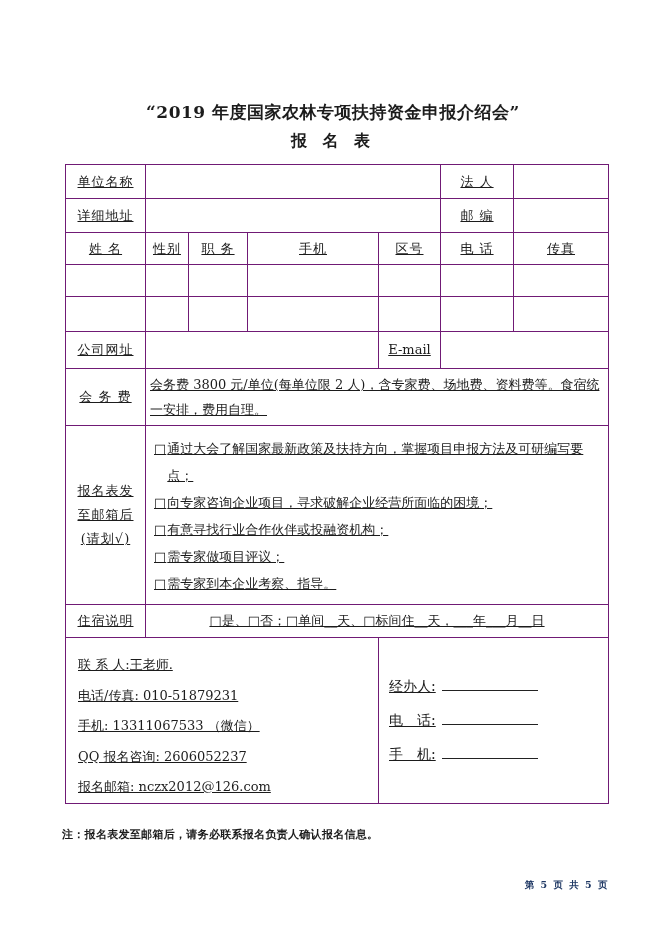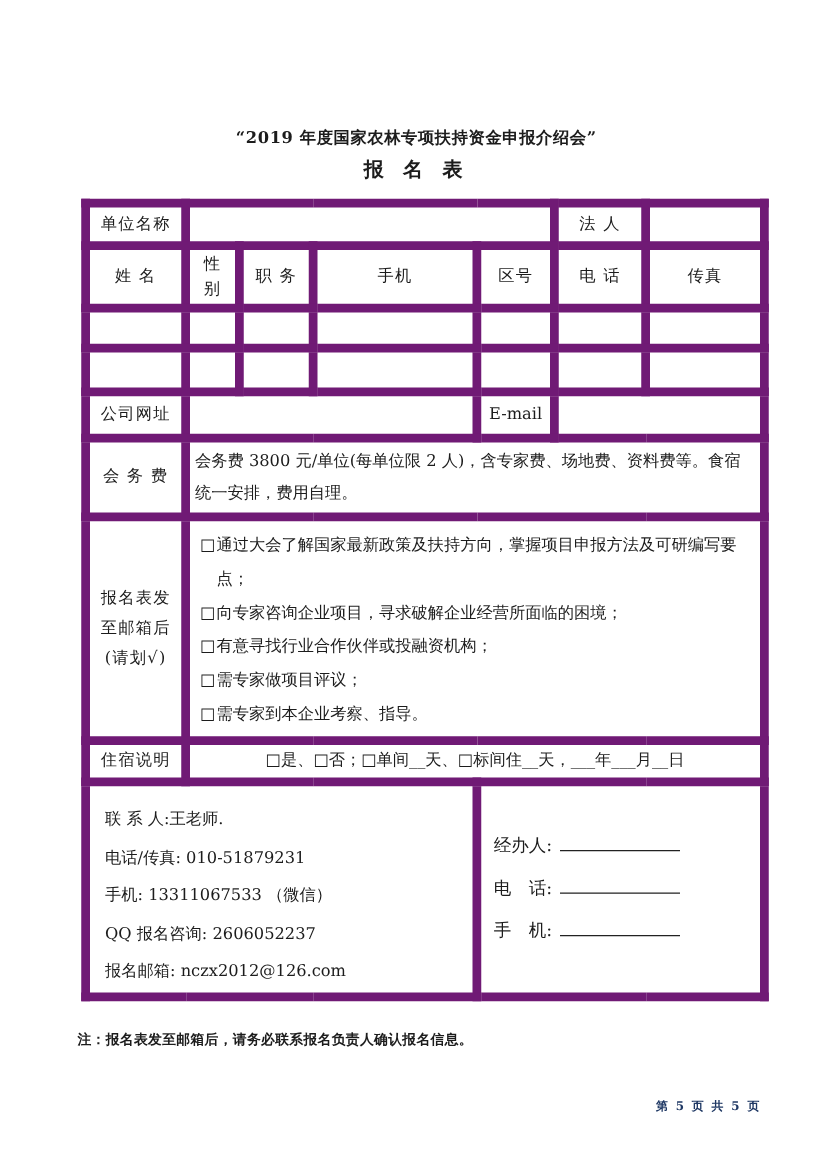--- a/index.html
+++ b/index.html
@@ -9,44 +9,45 @@
     font-family:"DejaVu Serif","Liberation Serif",serif;
     color:#1c1c1c;
     position:relative;
     overflow:hidden;
   }
   .page { position:absolute; inset:0; background:#fff; }
 
   .title {
     margin-top:101px;
     text-align:center;
-    font-size:13px;
+    font-size:17px;
     font-weight:bold;
     letter-spacing:0.5px;
   }
   .subtitle {
     margin-top:7px;
     text-align:center;
     font-size:16px;
     font-weight:bold;
     letter-spacing:5px;
   }
 
   table.form {
     margin:12px auto 0 65px;
     width:543px;
     border-collapse:collapse;
     table-layout:fixed;
   }
   td {
-    border:7px solid #701a75;
+    border:1px solid #701a75;
     font-size:13px;
     padding:2px 6px;
     vertical-align:middle;
     line-height:1.5;
+    text-decoration:underline;
   }
   td.lbl { text-align:center; letter-spacing:1px; }
   td.ctr { text-align:center; }
   .r1 td { height:34px; }
   .r2 td { height:34px; }
   .r3 td { height:32px; }
   .r4 td { height:32px; }
   .r5 td { height:35px; }
   .r6 td { height:37px; }
   .r7 td { height:50px; }
@@ -107,20 +108,26 @@
         <col style="width:73px">
       <col style="width:95px">
     </colgroup>
     <tbody>
       <tr class="r1">
         <td class="lbl">单位名称</td>
         <td colspan="4"></td>
         <td class="lbl">法 人</td>
         <td></td>
       </tr>
+      <tr class="r2">
+        <td class="lbl">详细地址</td>
+        <td colspan="4"></td>
+        <td class="lbl">邮 编</td>
+        <td></td>
+      </tr>
       <tr class="r3">
         <td class="lbl">姓 名</td>
         <td class="lbl">性别</td>
         <td class="lbl">职 务</td>
         <td class="lbl">手机</td>
         <td class="lbl">区号</td>
         <td class="lbl">电 话</td>
         <td class="lbl">传真</td>
       </tr>
       <tr class="r4">

